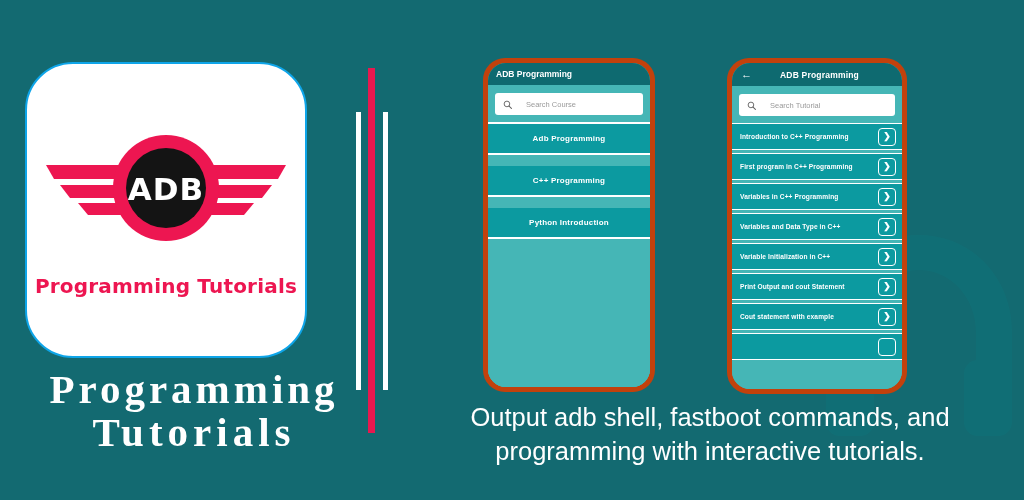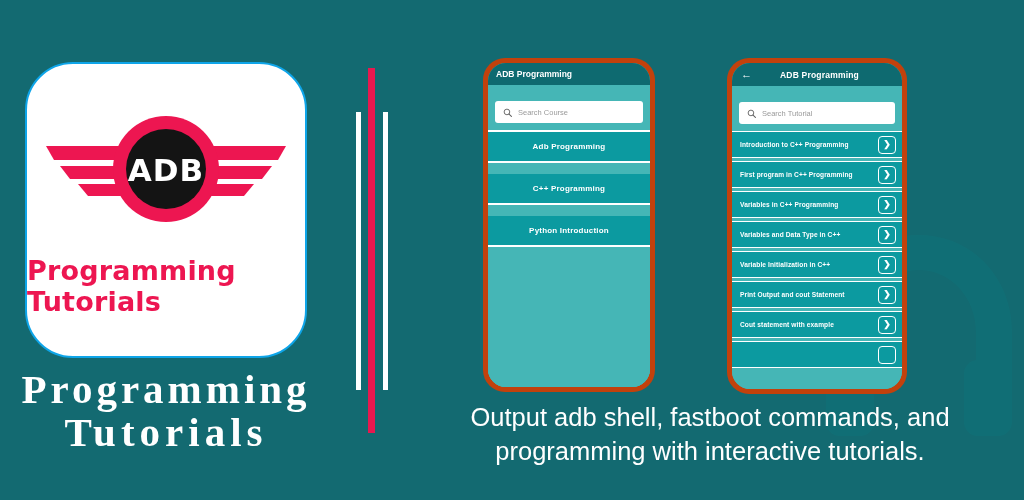--- a/index.html
+++ b/index.html
@@ -16,28 +16,28 @@
 
   
   .app-icon{
     position:absolute;left:25px;top:62px;width:282px;height:296px;
     background:#ffffff;border:2px solid #0ea5e9;border-radius:48px;
     display:flex;flex-direction:column;align-items:center;justify-content:center;
     box-sizing:border-box;
   }
   .logo-wrap{width:244px;height:118px;margin-top:6px;}
   .logo-caption{
-    color:#ED1651;font-size:27px;font-weight:bold;margin-top:27px;
+    color:#ED1651;font-size:20px;font-weight:bold;margin-top:27px;
     letter-spacing:.2px;font-family:"DejaVu Sans", sans-serif;
   }
 
   .app-title{
     position:absolute;left:0;top:368px;width:332px;text-align:center;
     color:#ffffff;font-family:"Liberation Serif", serif;font-weight:bold;
-    font-size:41px;line-height:1.04;letter-spacing:4px;
+    font-size:41px;line-height:1.04;letter-spacing:4px;padding-left:28px;
   }
   .app-title .l2{display:block;letter-spacing:5px;}
 
   
   .bar{position:absolute;}
   .bar.pink{left:368px;top:68px;width:7px;height:365px;background:#E8184F;}
   .bar.w1{left:356px;top:112px;width:5px;height:278px;background:#ffffff;}
   .bar.w2{left:383px;top:112px;width:5px;height:278px;background:#ffffff;}
 
   
@@ -55,21 +55,21 @@
     background:#0E6A70;color:#fff;font-size:8.5px;font-weight:bold;
     padding:6px 8px;display:flex;align-items:center;gap:7px;flex:none;
   }
   .appbar.centered{justify-content:flex-start;padding-left:9px;}
   .back-arrow{font-size:11px;line-height:1;color:#fff;font-weight:normal;}
   .appbar .title-c{flex:1;text-align:center;padding-right:14px;letter-spacing:.2px;}
 
   .search-zone{background:#45B6B6;padding:8px 7px 7px 7px;flex:none;}
   .search-box{
     background:#ffffff;border-radius:3px;height:22px;
-    display:flex;align-items:center;gap:6px;padding:0 8px;box-sizing:border-box;margin-top:8px;
+    display:flex;align-items:center;gap:14px;padding:0 8px;box-sizing:border-box;
   }
   .search-box .ph{color:#9a9a9a;font-size:7.5px;}
   .mag{flex:none;}
 
   .list{flex:1;display:flex;flex-direction:column;overflow:hidden;background:#45B6B6;}
 
   
   .course-row{
     background:#0C9AA0;color:#fff;font-size:8px;font-weight:bold;
     height:29px;display:flex;align-items:center;justify-content:center;

